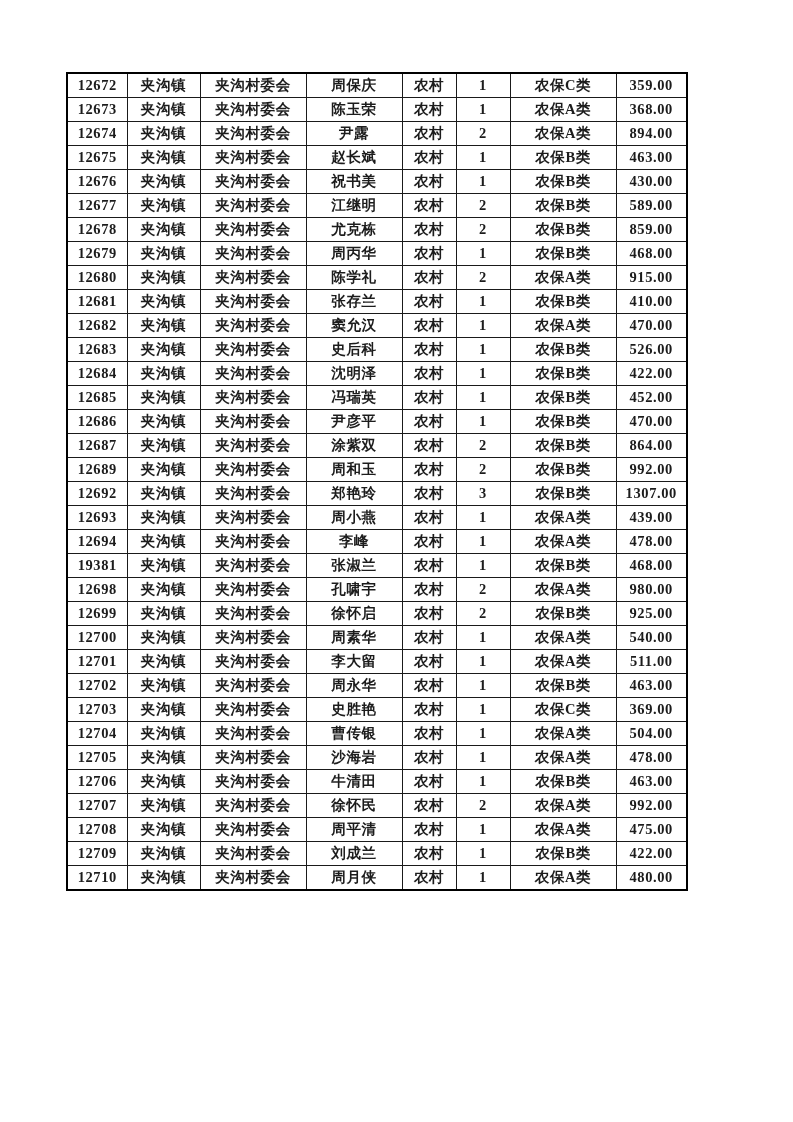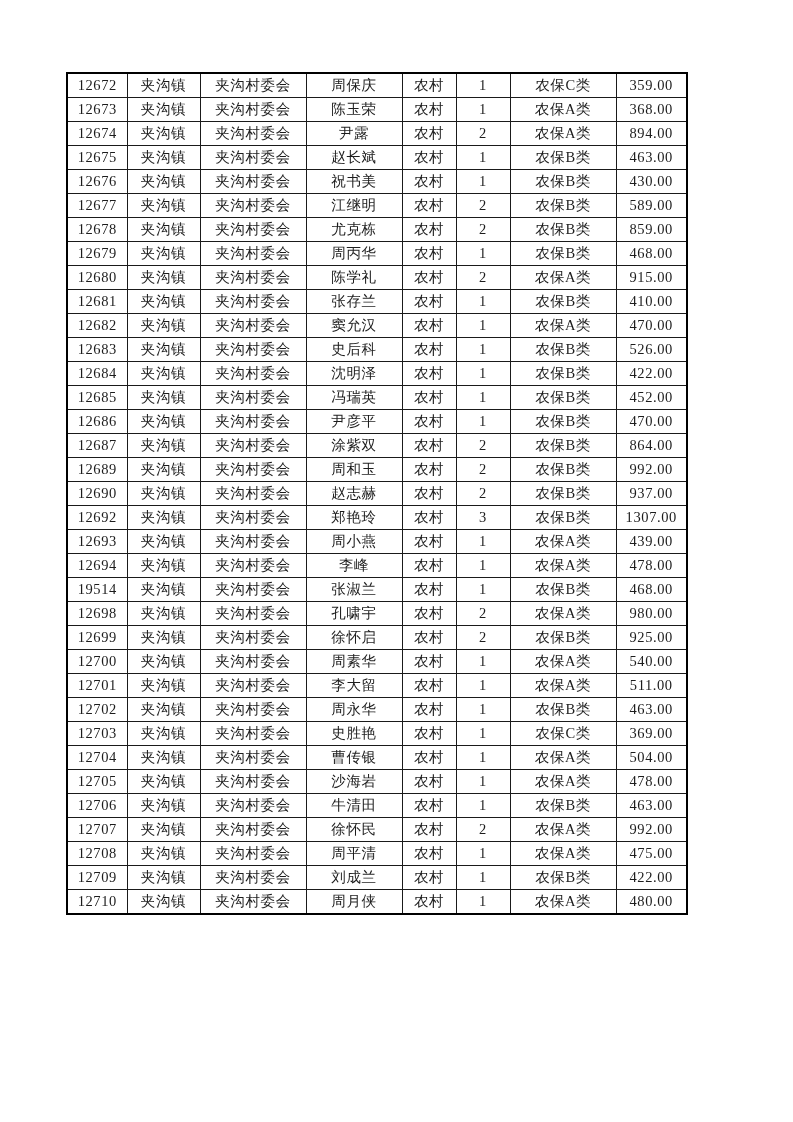--- a/index.html
+++ b/index.html
@@ -18,20 +18,21 @@
     overflow: hidden;
   }
   table.data-table {
     position: absolute;
     left: 66px;
     top: 72px;
     width: 620px;
     border-collapse: collapse;
     table-layout: fixed;
     border: 2px solid #000000;
+    font-weight: bold;
   }
   table.data-table td {
     border: 1px solid #1a1a1a;
     height: 23px;
     padding: 0;
     text-align: center;
     vertical-align: middle;
     font-size: 14.5px;
     letter-spacing: 0.6px;
     color: #1c1c1c;
@@ -227,30 +228,20 @@
           <td>12689</td>
           <td>夹沟镇</td>
           <td>夹沟村委会</td>
           <td>周和玉</td>
           <td>农村</td>
           <td>2</td>
           <td>农保B类</td>
           <td>992.00</td>
         </tr>
         <tr>
-          <td>12690</td>
-          <td>夹沟镇</td>
-          <td>夹沟村委会</td>
-          <td>赵志赫</td>
-          <td>农村</td>
-          <td>2</td>
-          <td>农保B类</td>
-          <td>937.00</td>
-        </tr>
-        <tr>
           <td>12692</td>
           <td>夹沟镇</td>
           <td>夹沟村委会</td>
           <td>郑艳玲</td>
           <td>农村</td>
           <td>3</td>
           <td>农保B类</td>
           <td>1307.00</td>
         </tr>
         <tr>
@@ -267,21 +258,21 @@
           <td>12694</td>
           <td>夹沟镇</td>
           <td>夹沟村委会</td>
           <td>李峰</td>
           <td>农村</td>
           <td>1</td>
           <td>农保A类</td>
           <td>478.00</td>
         </tr>
         <tr>
-          <td>19514</td>
+          <td>19381</td>
           <td>夹沟镇</td>
           <td>夹沟村委会</td>
           <td>张淑兰</td>
           <td>农村</td>
           <td>1</td>
           <td>农保B类</td>
           <td>468.00</td>
         </tr>
         <tr>
           <td>12698</td>

